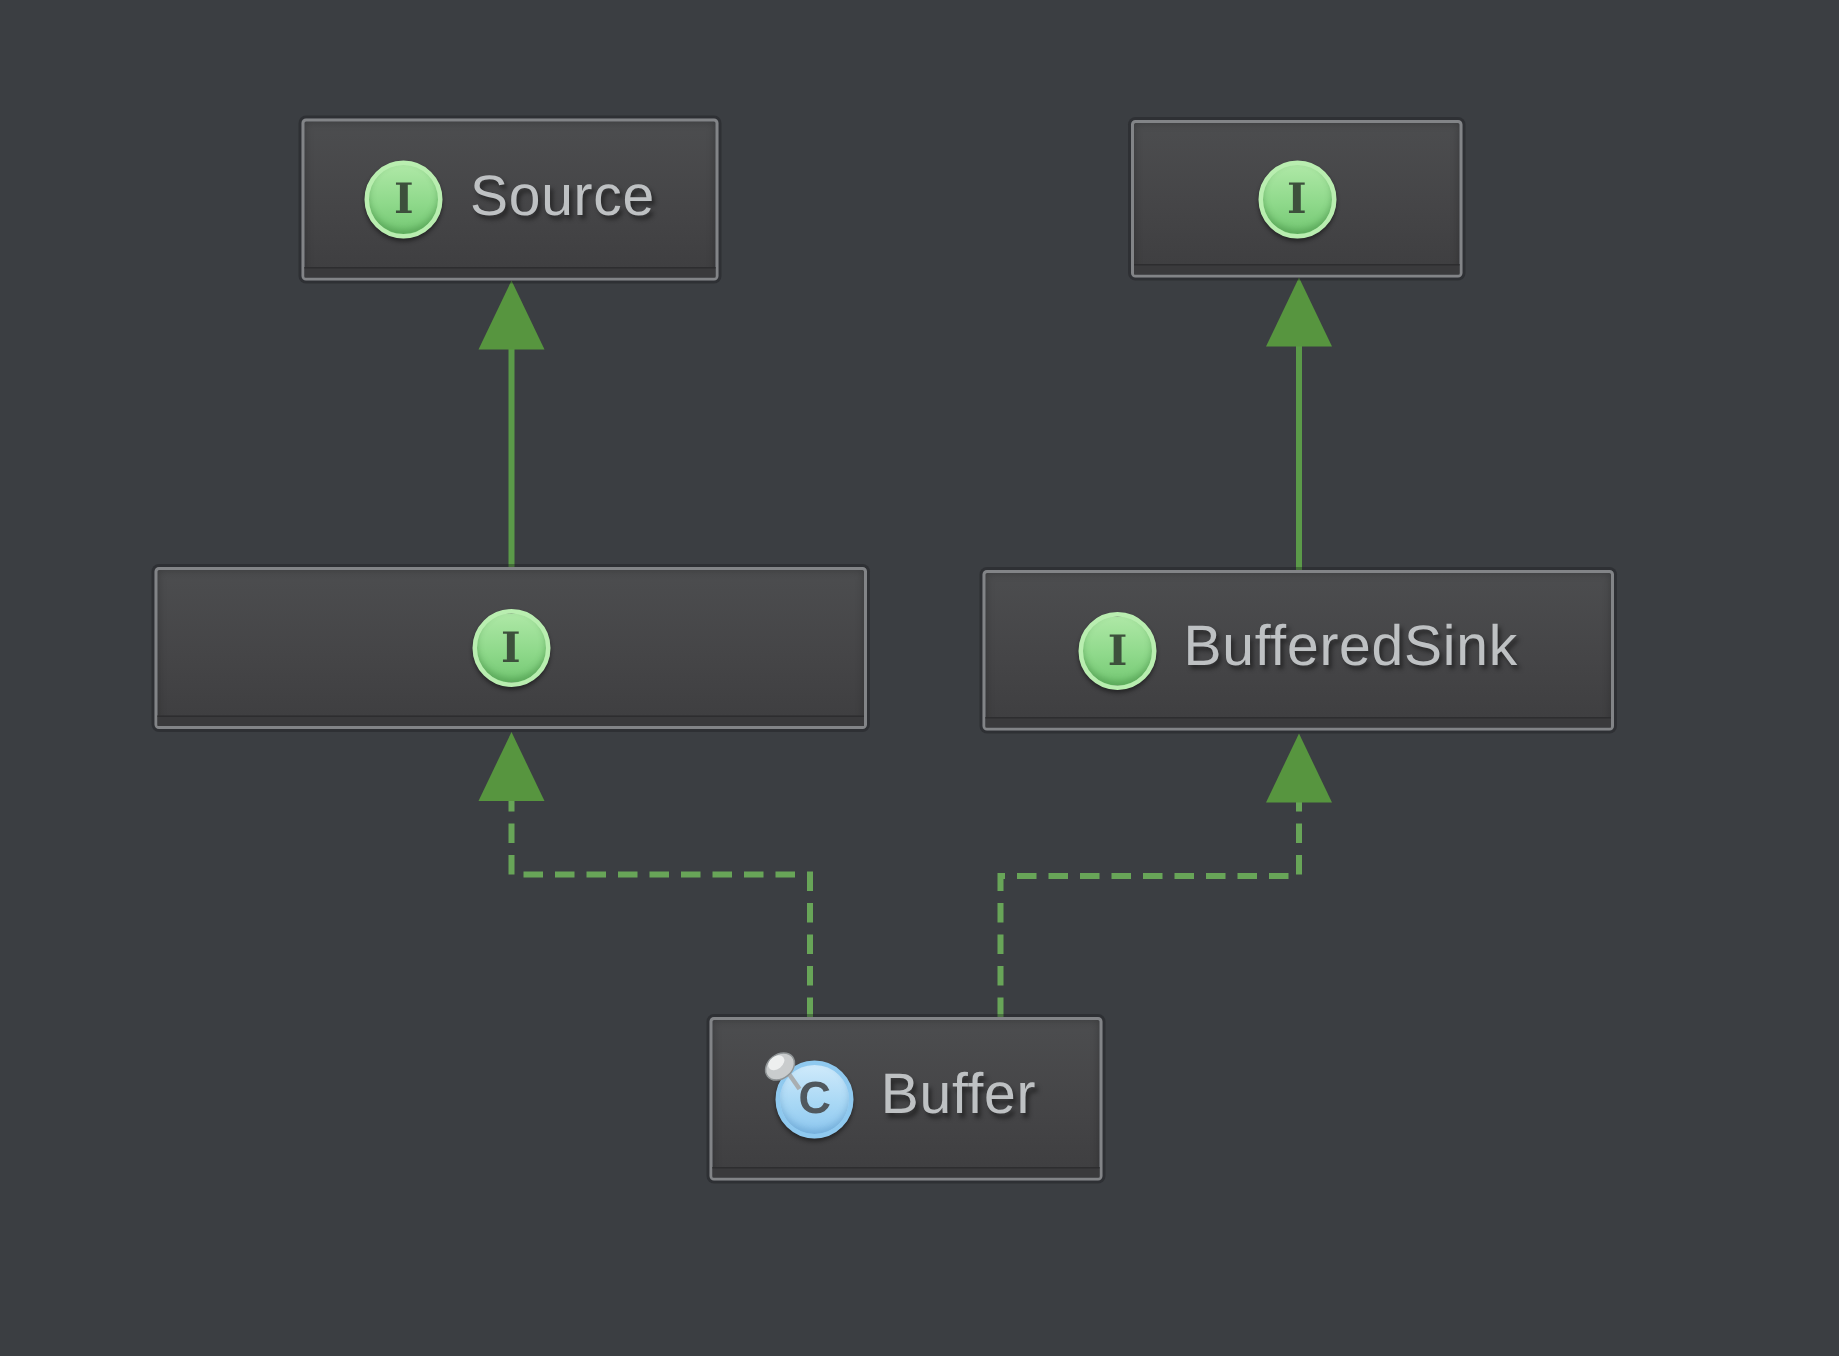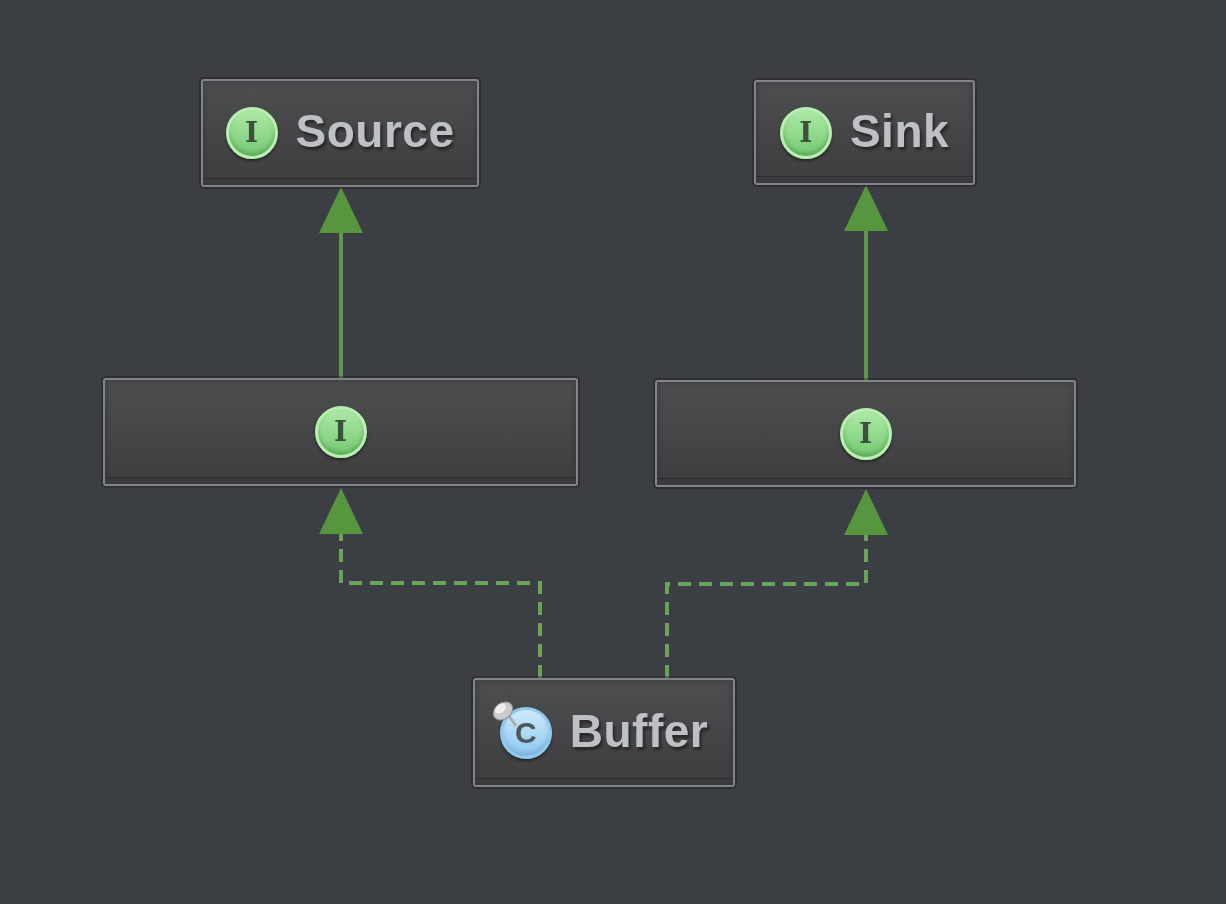--- a/index.html
+++ b/index.html
@@ -35,22 +35,22 @@
   }
   .node .footer-strip {
     position: absolute;
     left: 0; right: 0; bottom: 0;
     height: 6px;
     background: #3a3a3c;
     border-top: 1px solid #2d2d2f;
   }
   .node-label {
     color: #bec1c3;
-    font-size: 46px;
-    font-weight: 700;
+    font-size: 38px;
+    font-weight: 400;
     letter-spacing: 0.5px;
     text-shadow: 2px 3px 3px rgba(15,15,15,0.55);
     position: relative;
     z-index: 1;
     padding-bottom: 4px;
   }
   .badge {
     position: relative;
     z-index: 1;
     width: 46px;
@@ -131,35 +131,35 @@
       <span class="badge-letter">I</span>
     </span>
     <span class="node-label">Source</span>
     <span class="footer-strip"></span>
   </div>
 
   <div class="node" id="node-sink">
     <span class="badge interface">
       <span class="badge-letter">I</span>
     </span>
-    <span class="node-label">Sink</span>
     <span class="footer-strip"></span>
   </div>
 
   <div class="node" id="node-buffered-source">
     <span class="badge interface">
       <span class="badge-letter">I</span>
     </span>
     <span class="footer-strip"></span>
   </div>
 
   <div class="node" id="node-buffered-sink">
     <span class="badge interface">
       <span class="badge-letter">I</span>
     </span>
+    <span class="node-label">BufferedSink</span>
     <span class="footer-strip"></span>
   </div>
 
   <div class="node" id="node-buffer">
     <span class="badge class">
       <svg class="pin" width="36" height="36" viewBox="0 0 36 36">
         <path d="M18 16 L25 26" stroke="#a9aeb1" stroke-width="3" fill="none"></path>
         <ellipse cx="12" cy="11" rx="10.5" ry="8" transform="rotate(-38 12 11)" stroke="#8f9496" stroke-width="1" fill="#c9cccd"></ellipse>
         <ellipse cx="9.5" cy="8.5" rx="6" ry="4.2" transform="rotate(-38 9.5 8.5)" fill="#edefef"></ellipse>
       </svg>

